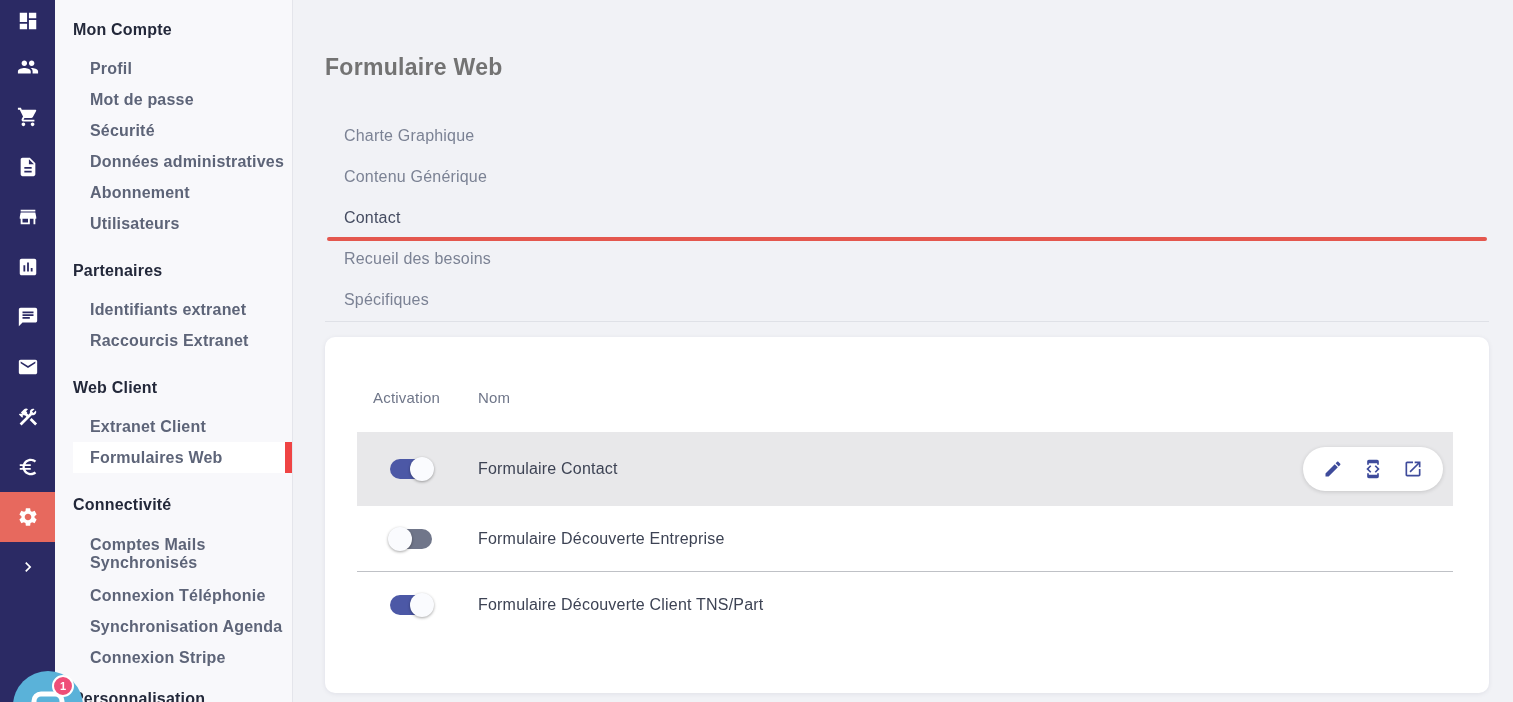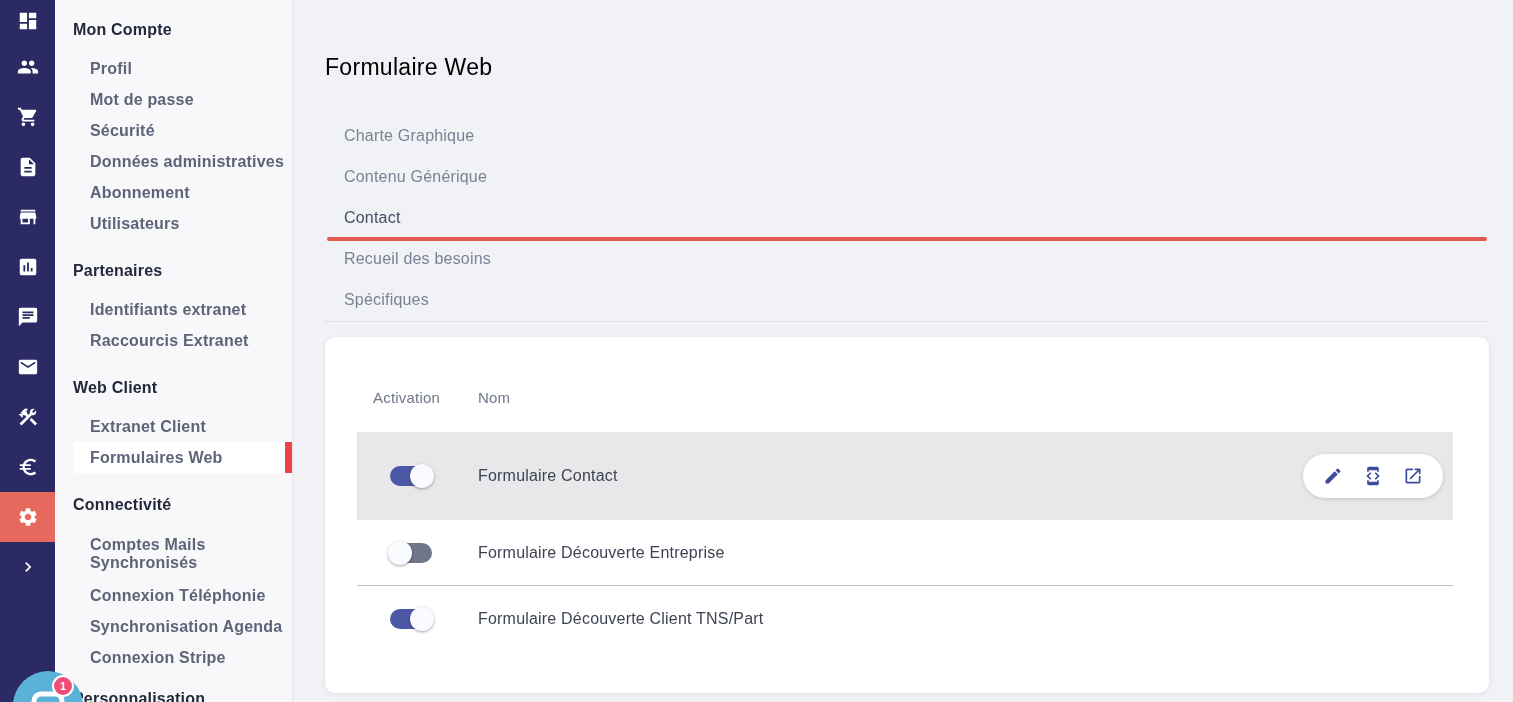--- a/index.html
+++ b/index.html
@@ -50,21 +50,21 @@
   .sb-item.wrap2 { min-height:52px; padding-top:4px; padding-bottom:4px; }
   .sb-item.wrap2 span { max-width:140px; }
   .sb-item.active {
     background:#ffffff; border-right:7px solid #ef4444;
   }
 
   
   .main { position:absolute; left:293px; top:0; width:1220px; height:702px; }
   .page-title {
     margin:52px 0 0 32px; font-size:23px; line-height:30px;
-    font-weight:400; color:#000000; letter-spacing:.3px;
+    font-weight:700; color:#737373; letter-spacing:.3px;
   }
   .tabs {
     margin:34px 24px 0 32px;
     display:flex; border-bottom:1px solid #dfe1e7;flex-direction:column;
   }
   .tab {
     position:relative; padding:10px 19px 12px;
     font-size:16px; line-height:19px; color:#7b8294;
     cursor:pointer; letter-spacing:.2px; white-space:nowrap;
   }
@@ -84,21 +84,21 @@
     letter-spacing:.2px; display:flex;
   }
   .tbl-head .col-activation { width:105px; }
   .rows { margin:26px 36px 0 32px; }
   .row {
     height:66px; display:flex; align-items:center;
     padding-left:33px; border-bottom:1px solid #bfc1c6;
   }
   .row:last-child { border-bottom:none; }
   .row.highlight {
-    height:88px; background:#e8e8ea; border-bottom:none;
+    height:74px; background:#e8e8ea; border-bottom:none;
   }
   .toggle-cell { width:88px; flex:0 0 88px; }
   .row-name { font-size:16px; color:#3d4354; letter-spacing:.2px; }
 
   
   .toggle { position:relative; width:42px; height:22px; cursor:pointer; }
   .toggle .track {
     position:absolute; left:0; top:1px; width:42px; height:20px;
     border-radius:10px; background:#70768a;
   }

